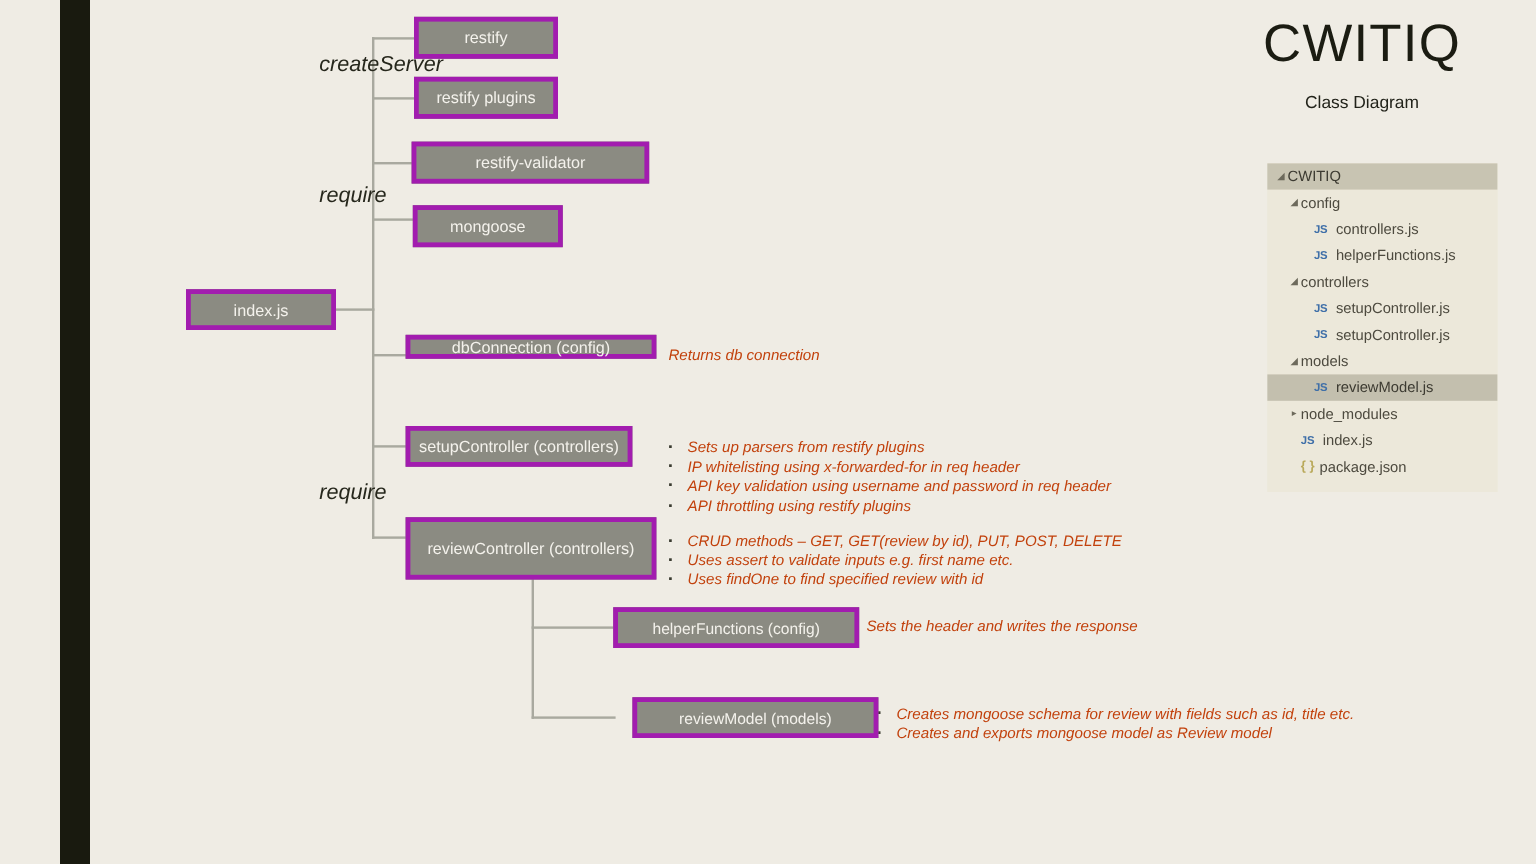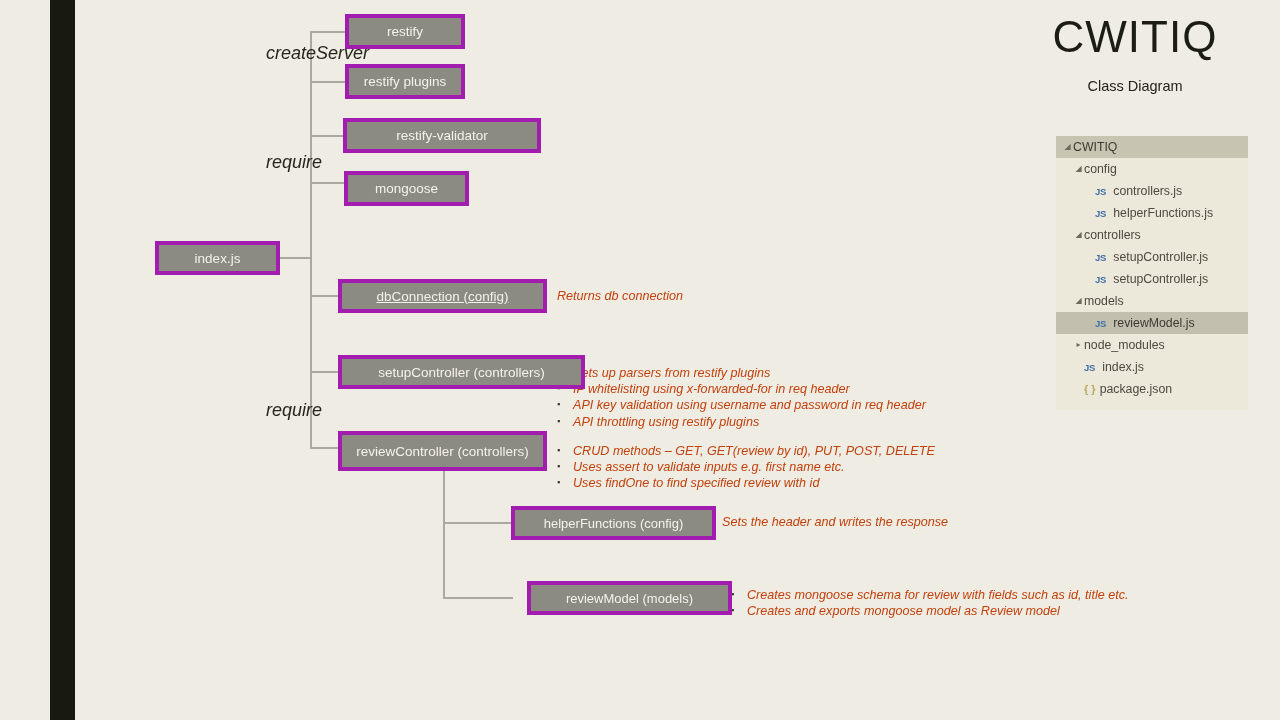--- a/index.html
+++ b/index.html
@@ -129,25 +129,25 @@
   <div class="node" style="left:155px;top:241px;width:125px;height:34px;">index.js</div>
 
   <div class="node" style="left:345px;top:14px;width:120px;height:35px;">restify</div>
 
   <div class="node" style="left:345px;top:64px;width:120px;height:35px;">restify plugins</div>
 
   <div class="node" style="left:343px;top:118px;width:198px;height:35px;">restify-validator</div>
 
   <div class="node" style="left:344px;top:171px;width:125px;height:35px;">mongoose</div>
 
-  <div class="node" style="left:338px;top:279px;width:209px;height:34px;text-decoration:underline;">dbConnection (config)</div>
-
-  <div class="node" style="left:338px;top:355px;width:247px;height:34px;">setupController (controllers)</div>
-
-  <div class="node" style="left:338px;top:431px;width:209px;height:40px;">reviewController (controllers)</div>
+  <div class="node" style="left:338px;top:279px;width:209px;height:20px;">dbConnection (config)</div>
+
+  <div class="node" style="left:338px;top:355px;width:189px;height:34px;">setupController (controllers)</div>
+
+  <div class="node" style="left:338px;top:431px;width:209px;height:52px;">reviewController (controllers)</div>
 
   <div class="node soft" style="left:511px;top:506px;width:205px;height:34px;">helperFunctions (config)</div>
 
   <div class="node soft" style="left:527px;top:581px;width:205px;height:34px;">reviewModel (models)</div>
 
   <div class="annot" style="left:557px;top:288px;">
     <span>Returns db connection</span>
   </div>
 
   <div class="annot" style="left:549px;top:365px;">

